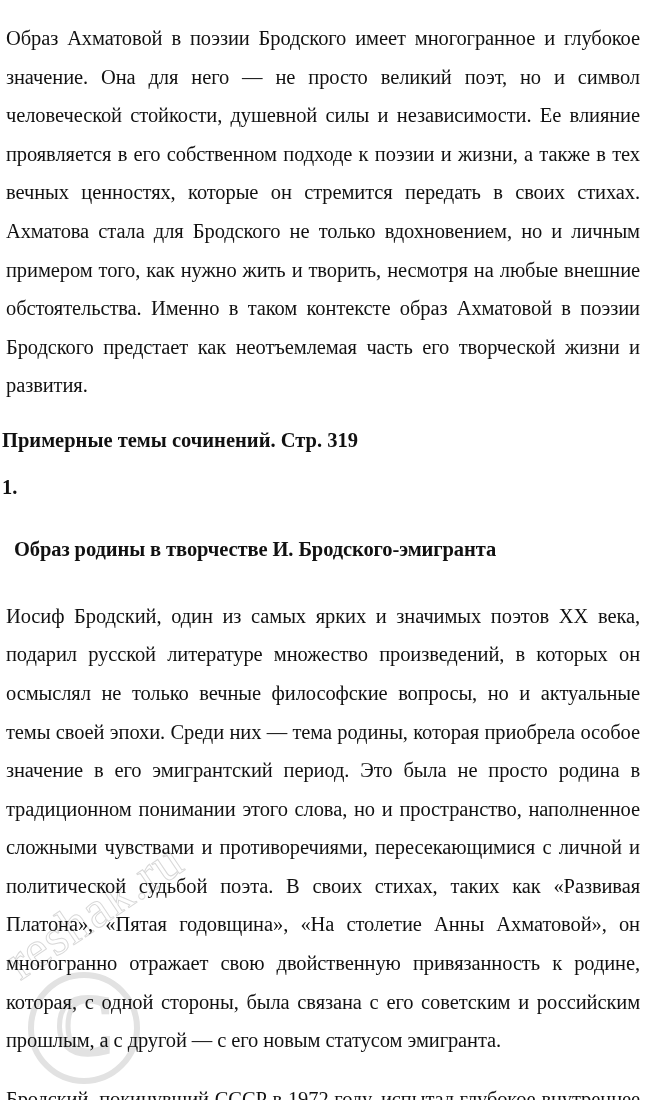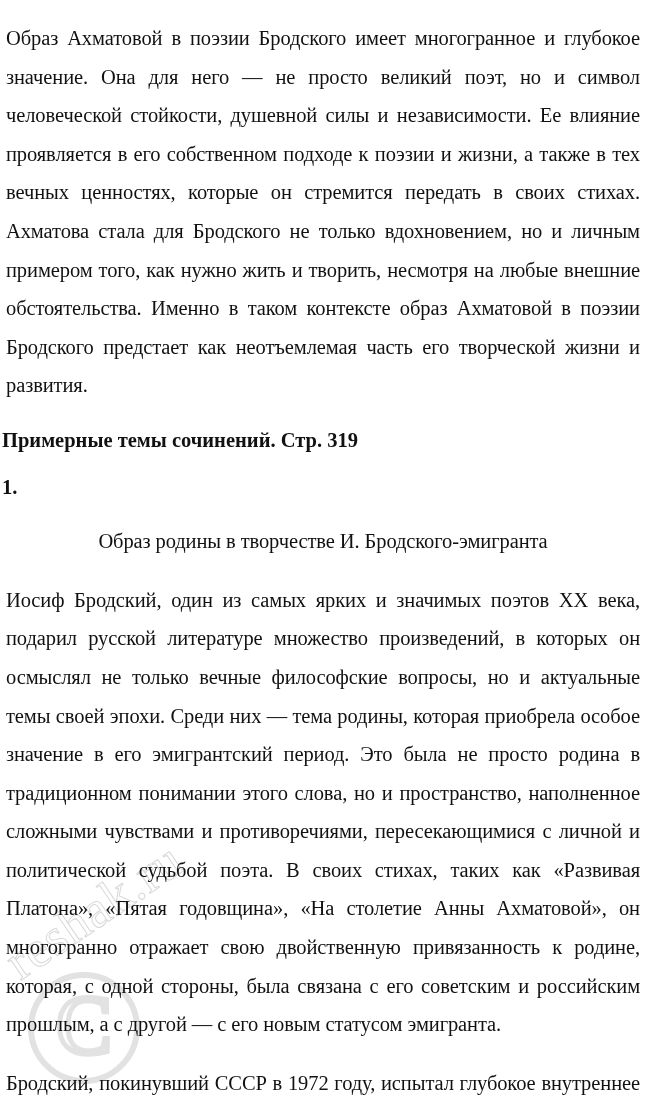--- a/index.html
+++ b/index.html
@@ -111,25 +111,24 @@
   }
 
   h3.head-num {
     margin: 0;
     font-size: 20.5px;
     font-weight: bold;
     line-height: 38.6px;
   }
 
   h3.head-center {
-    margin: 4px;
+    margin: 12px;
     font-size: 20.5px;
-    font-weight: normal;
+    font-weight: bold;
     line-height: 38.6px;
-    text-align: center;
     letter-spacing: -0.1px;
   }
 </style>
 </head>
 <body>
 
 <div class="page">
 
   <div class="watermark">
     <div class="wm-text">reshak.ru</div>

